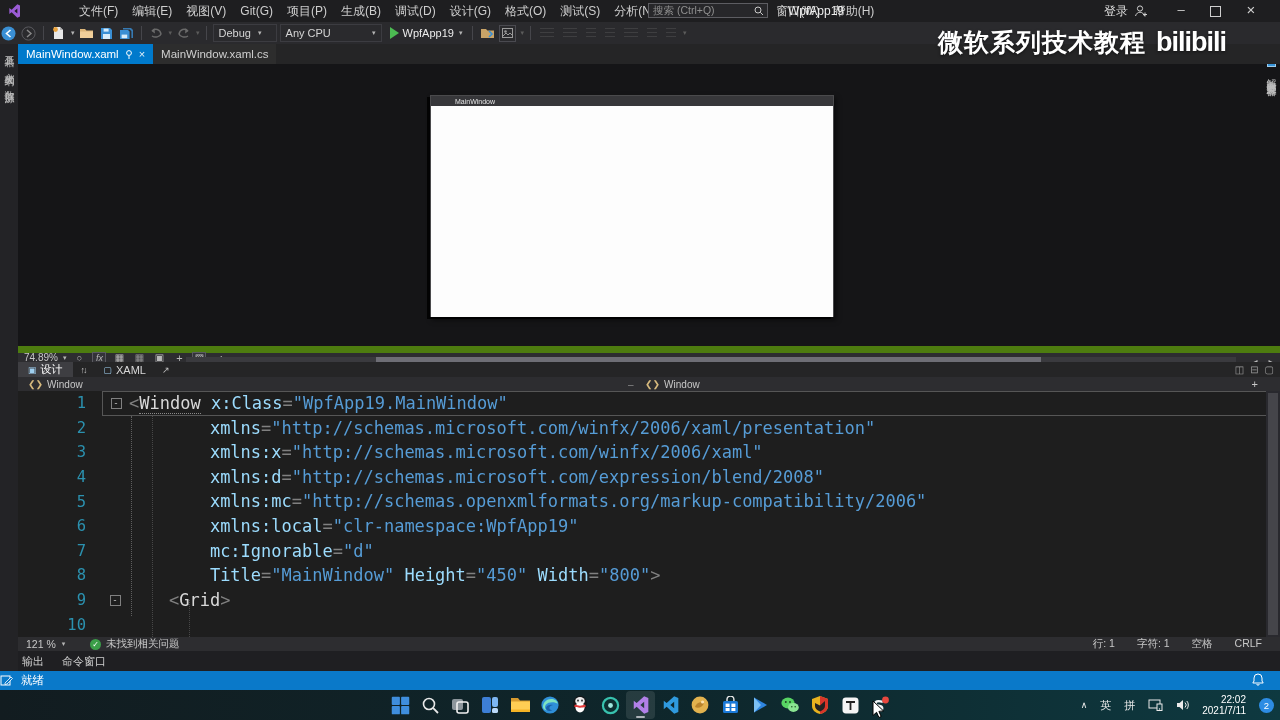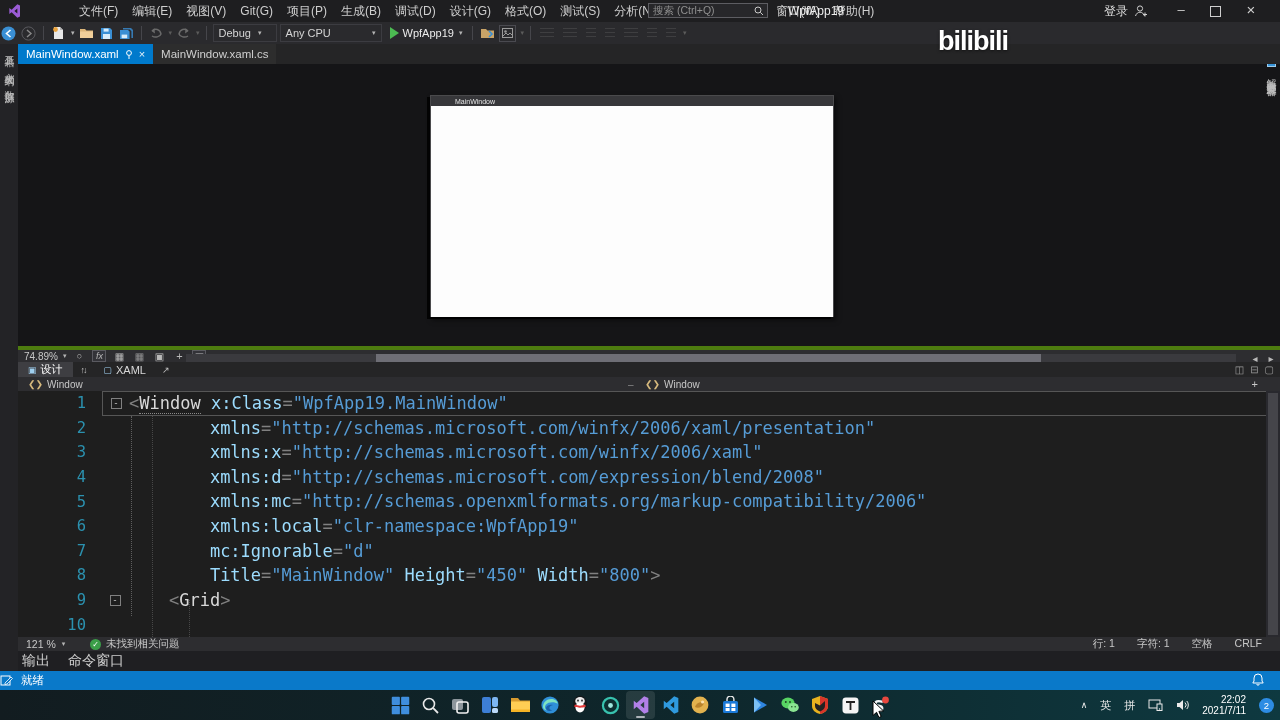--- a/index.html
+++ b/index.html
@@ -48,21 +48,21 @@
   #right-strip .tabicon{width:9px;height:9px;background:#3794d8;border:1px solid #9ecbea;flex:none;}
 
   
   #designer{left:18px;top:64px;width:1262px;height:282px;background:#151517;}
   #preview-window{position:absolute;left:412px;top:31px;width:404px;height:222px;border:1px solid #4a4a4c;background:#fff;box-shadow:-3px 2px 0 rgba(0,0,0,.85),2px 3px 5px rgba(0,0,0,.55);}
   #preview-titlebar{height:10px;background:#37373a;display:flex;align-items:center;}
   #preview-title{font-size:7px;color:#e3e3e3;padding-left:24px;white-space:nowrap;}
   #preview-body{height:211px;background:#fdfdfd;}
 
   
-  #dtoolbar{left:18px;top:346px;width:1262px;height:16px;background:#2d2d30;border-top:4px solid #4d7c0f;display:flex;align-items:center;font-size:10px;color:#c8c8c8;gap:6px;padding-left:6px;}
+  #dtoolbar{left:18px;top:346px;width:1262px;height:16px;background:#2d2d30;border-top:7px solid #4d7c0f;display:flex;align-items:center;font-size:10px;color:#c8c8c8;gap:6px;padding-left:6px;}
   #dzoom{display:flex;align-items:center;gap:4px;}
   .dico{width:14px;height:12px;display:flex;align-items:center;justify-content:center;font-size:10px;color:#b9b9b9;}
   .dico.boxed{border:1px solid #5a5a60;background:#333338;}
   .dico.fx::before{content:"fx";font-style:italic;font-size:9px;}
   .dico.grid1::before{content:"▦";} .dico.grid2::before{content:"▦";opacity:.7;}
   .dico.snap::before{content:"▣";} .dico.cross::before{content:"+";font-size:11px;}
   .dico.img::before{content:"▨";} .dico.circ::before{content:"○";font-size:9px;}
   .dico.arrowL::before{content:"◂";}
   #dscroll{position:absolute;left:168px;right:44px;top:4px;height:8px;background:#3a3a3e;}
   #dscroll-thumb{position:absolute;left:190px;width:665px;top:0;height:8px;background:#6e6e75;}
@@ -103,21 +103,21 @@
   #vscroll-thumb{position:absolute;left:2px;top:2px;width:10px;height:242px;background:#45454a;}
 
   
   #estatus{left:18px;top:637px;width:1262px;height:14px;background:#2d2d30;display:flex;align-items:center;font-size:10.5px;color:#c8c8c8;}
   #ezoom{display:flex;align-items:center;gap:5px;padding-left:8px;width:72px;}
   #health{display:flex;align-items:center;gap:5px;}
   .check-circle{width:11px;height:11px;border-radius:50%;background:#3b9e48;color:#fff;font-size:8px;line-height:11px;text-align:center;flex:none;}
   #estatus-right{position:absolute;right:18px;display:flex;gap:22px;}
 
   
-  #btabs{left:0;top:651px;width:1280px;height:20px;background:#1f1f22;display:flex;align-items:center;gap:18px;padding-left:22px;font-size:14px;color:#cfcfcf;}
+  #btabs{left:0;top:651px;width:1280px;height:20px;background:#1f1f22;display:flex;align-items:center;gap:18px;padding-left:22px;font-size:11px;color:#cfcfcf;}
   #statusbar{left:0;top:671px;width:1280px;height:19px;background:#0a79c9;display:flex;align-items:center;color:#fff;font-size:11.5px;gap:8px;}
   #bell{position:absolute;right:16px;top:2px;}
 
   
   #taskbar{left:0;top:690px;width:1280px;height:30px;background:linear-gradient(90deg,#121c20,#0e272c 55%,#0e3940);display:flex;align-items:center;justify-content:center;gap:1px;}
   .tb-slot{width:29px;height:28px;display:flex;align-items:center;justify-content:center;border-radius:4px;position:relative;flex:none;}
   .tb-slot.active{background:rgba(255,255,255,.10);}
   .tb-slot.active::after{content:"";position:absolute;bottom:1px;left:10px;width:9px;height:2.5px;border-radius:2px;background:#aeb4ba;}
   #tray{position:absolute;right:6px;top:690px;height:30px;display:flex;align-items:center;gap:13px;color:#eaeaea;font-size:11px;}
   #clock{text-align:right;font-size:10px;line-height:11.5px;color:#fff;}
@@ -626,17 +626,18 @@
       <path d="M9 3.5a3.5 3.5 0 010 5M10.8 2a6 6 0 010 8" fill="none" stroke="#eaeaea"></path>
     </svg>
   <div id="clock">
     <div>22:02</div>
     <div>2021/7/11</div>
   </div>
   <span id="tray-badge">2</span>
 </div>
 
 <div id="watermark" class="abs">
+  <span id="wm-title">微软系列技术教程</span>
   <span id="wm-logo">bilibili</span>
 </div>
 <svg id="cursor" class="abs" width="15" height="20" viewBox="0 0 15 20">
     <path d="M1 1v14.5l3.6-3.2 2.3 5.2 2.3-1-2.3-5.1 4.6-.5z" fill="#fff" stroke="#000"></path>
   </svg>
 
 </body></html>

